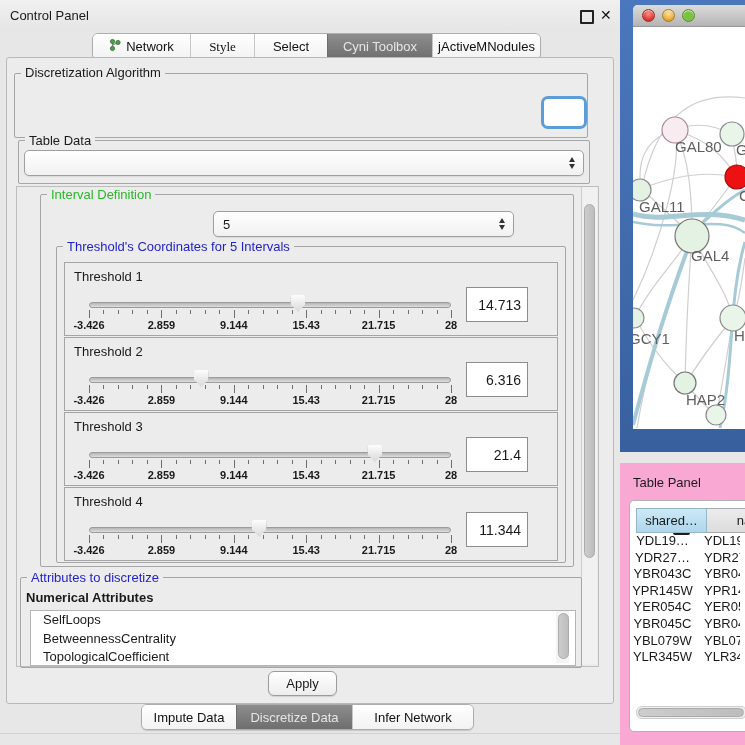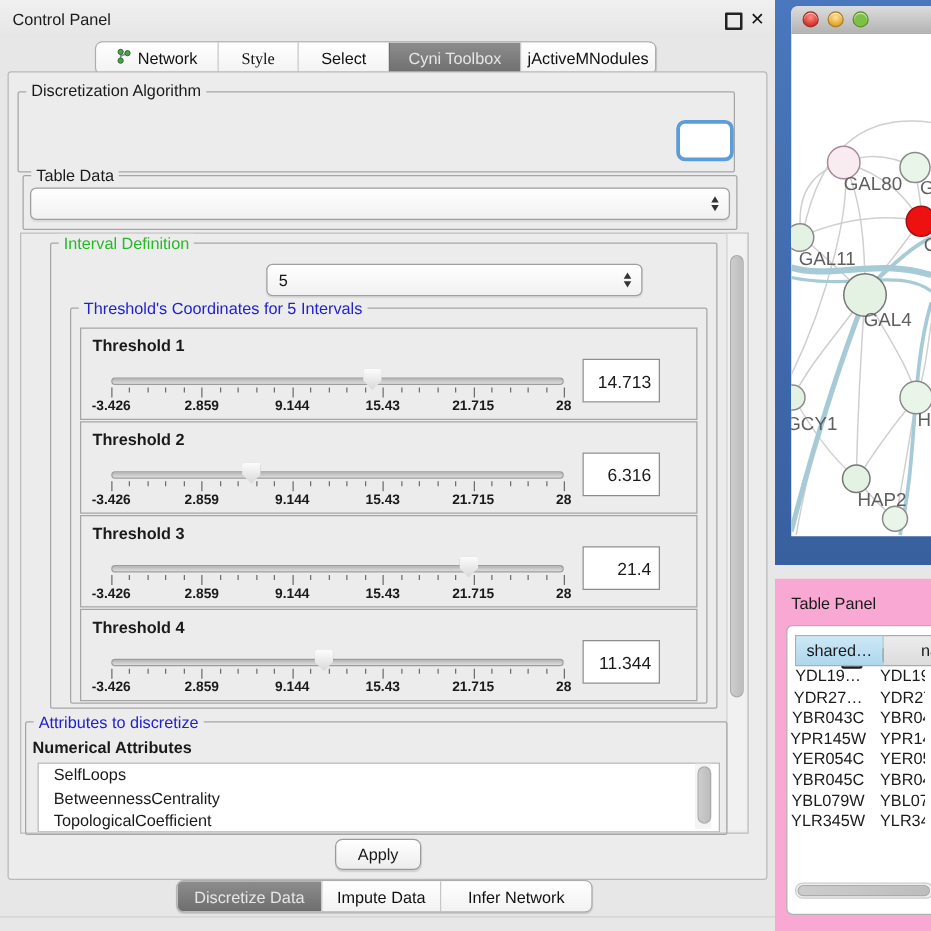--- a/index.html
+++ b/index.html
@@ -26,21 +26,21 @@
   .spin .up{width:0;height:0;border:3.5px solid transparent;border-top:0;border-bottom:5px solid #333;}
   .spin .dn{width:0;height:0;border:3.5px solid transparent;border-bottom:0;border-top:5px solid #333;}
   
   #algo-popup{left:12px;top:76px;width:551px;height:58px;background:#fff;border:1px solid #c9c9c9;box-shadow:2px 3px 8px rgba(0,0,0,.35);z-index:30;}
   #algo-hint{position:absolute;top:8px;left:0;width:100%;text-align:center;color:#b4b4b4;font-size:13px;}
   .popup-item{position:absolute;left:2px;font-size:13px;white-space:nowrap;}
   
   #focus-combo{left:541px;top:96px;width:40px;height:27px;background:#fff;border:3px solid #5b9dd9;border-radius:7px;z-index:20;}
   
   .thr-panel{border:1px solid #a5a5a5;background:#ececec;}
-  .thr-label{position:absolute;left:9px;top:6px;font-size:13px;font-weight:bold;text-align:center;}
+  .thr-label{position:absolute;left:9px;top:6px;font-size:13px;font-weight:normal;text-align:center;}
   .slider{position:absolute;left:24px;top:30px;width:362px;height:40px;}
   .track{position:absolute;left:0;right:0;top:9px;height:4px;background:linear-gradient(#b5b5b5,#dedede);border:1px solid #9c9c9c;border-radius:3px;}
   .thumb{position:absolute;top:2px;width:15px;height:17px;transform:translateX(-50%);background:linear-gradient(#fdfdfd,#d8d8d8);clip-path:polygon(10% 0,90% 0,100% 14%,100% 55%,50% 100%,0 55%,0 14%);filter:drop-shadow(0 0 1px #777);}
   .ticks{position:absolute;left:0;top:17px;width:100%;height:9px;}
   .tick{position:absolute;top:0;width:1px;height:4px;background:#6e6e6e;}
   .tick.major{height:8px;}
   .axis-labels{position:absolute;left:0;top:26px;width:100%;height:12px;}
   .axlab{position:absolute;transform:translateX(-50%);font-size:11px;font-weight:bold;white-space:nowrap;}
   .val-box{position:absolute;left:401px;top:24px;width:54px;height:33px;background:#fff;border:1px solid #8d8d8d;font-size:14px;display:flex;align-items:center;justify-content:flex-end;padding-right:6px;}
   
@@ -75,21 +75,21 @@
 </head>
 <body>
 
 <div id="stage">
 
   <div class="abs" id="cp-titlebar"></div>
   <div class="abs" id="cp-title">Control Panel</div>
   <div class="abs" id="float-icon"></div>
   <div class="abs" id="close-icon">✕</div>
 
-  <div class="abs segwrap" id="top-tabs" style="left:76px;top:33px;height:25px;">
+  <div class="abs segwrap" id="top-tabs" style="left:92px;top:33px;height:25px;">
       <div class="seg" style="width: 97px;">
         <span><svg width="12" height="14" viewBox="0 0 12 14">
             <path d="M3.5 3.5 V10.5 M3.5 7 L9 4.5" stroke="#8a8a8a" stroke-width="1.2" fill="none"></path>
             <circle cx="3.5" cy="3.5" r="2.1" fill="#4da04d" stroke="#2e6b2e" stroke-width=".8"></circle>
             <circle cx="3.5" cy="10.5" r="2.1" fill="#4da04d" stroke="#2e6b2e" stroke-width=".8"></circle>
             <circle cx="9" cy="4.5" r="2.1" fill="#4da04d" stroke="#2e6b2e" stroke-width=".8"></circle>
           </svg></span>
         <span>Network</span>
       </div>
       <div class="seg" style="width: 63px; font-family: Liberation Serif, serif;">
@@ -333,25 +333,25 @@
       <div class="attr-item">BetweennessCentrality</div>
       <div class="attr-item">TopologicalCoefficient</div>
     </div>
   <div class="abs" style="left:556px;top:611px;width:13px;height:52px;background:#f4f4f4;">
     <div class="sb-thumb" style="position:absolute;left:2px;top:2px;width:9px;height:44px;"></div>
   </div>
 
   <div class="abs" id="apply-btn">Apply</div>
 
   <div class="abs segwrap" id="bottom-tabs" style="left:141px;top:704px;height:24px;">
+      <div class="seg" style="width: 94px;">
+        <span>Impute Data</span>
+      </div>
       <div class="seg sel" style="width: 115px;">
         <span>Discretize Data</span>
-      </div>
-      <div class="seg" style="width: 94px;">
-        <span>Impute Data</span>
       </div>
       <div class="seg" style="width: 120px;">
         <span>Infer Network</span>
       </div>
     </div>
   <div class="abs" style="left:0;top:733px;width:620px;height:1px;background:#d2d2d2;"></div>
 
   <div class="abs" id="net-frame"></div>
   <div class="abs" id="net-win">
     <div id="net-titlebar">

